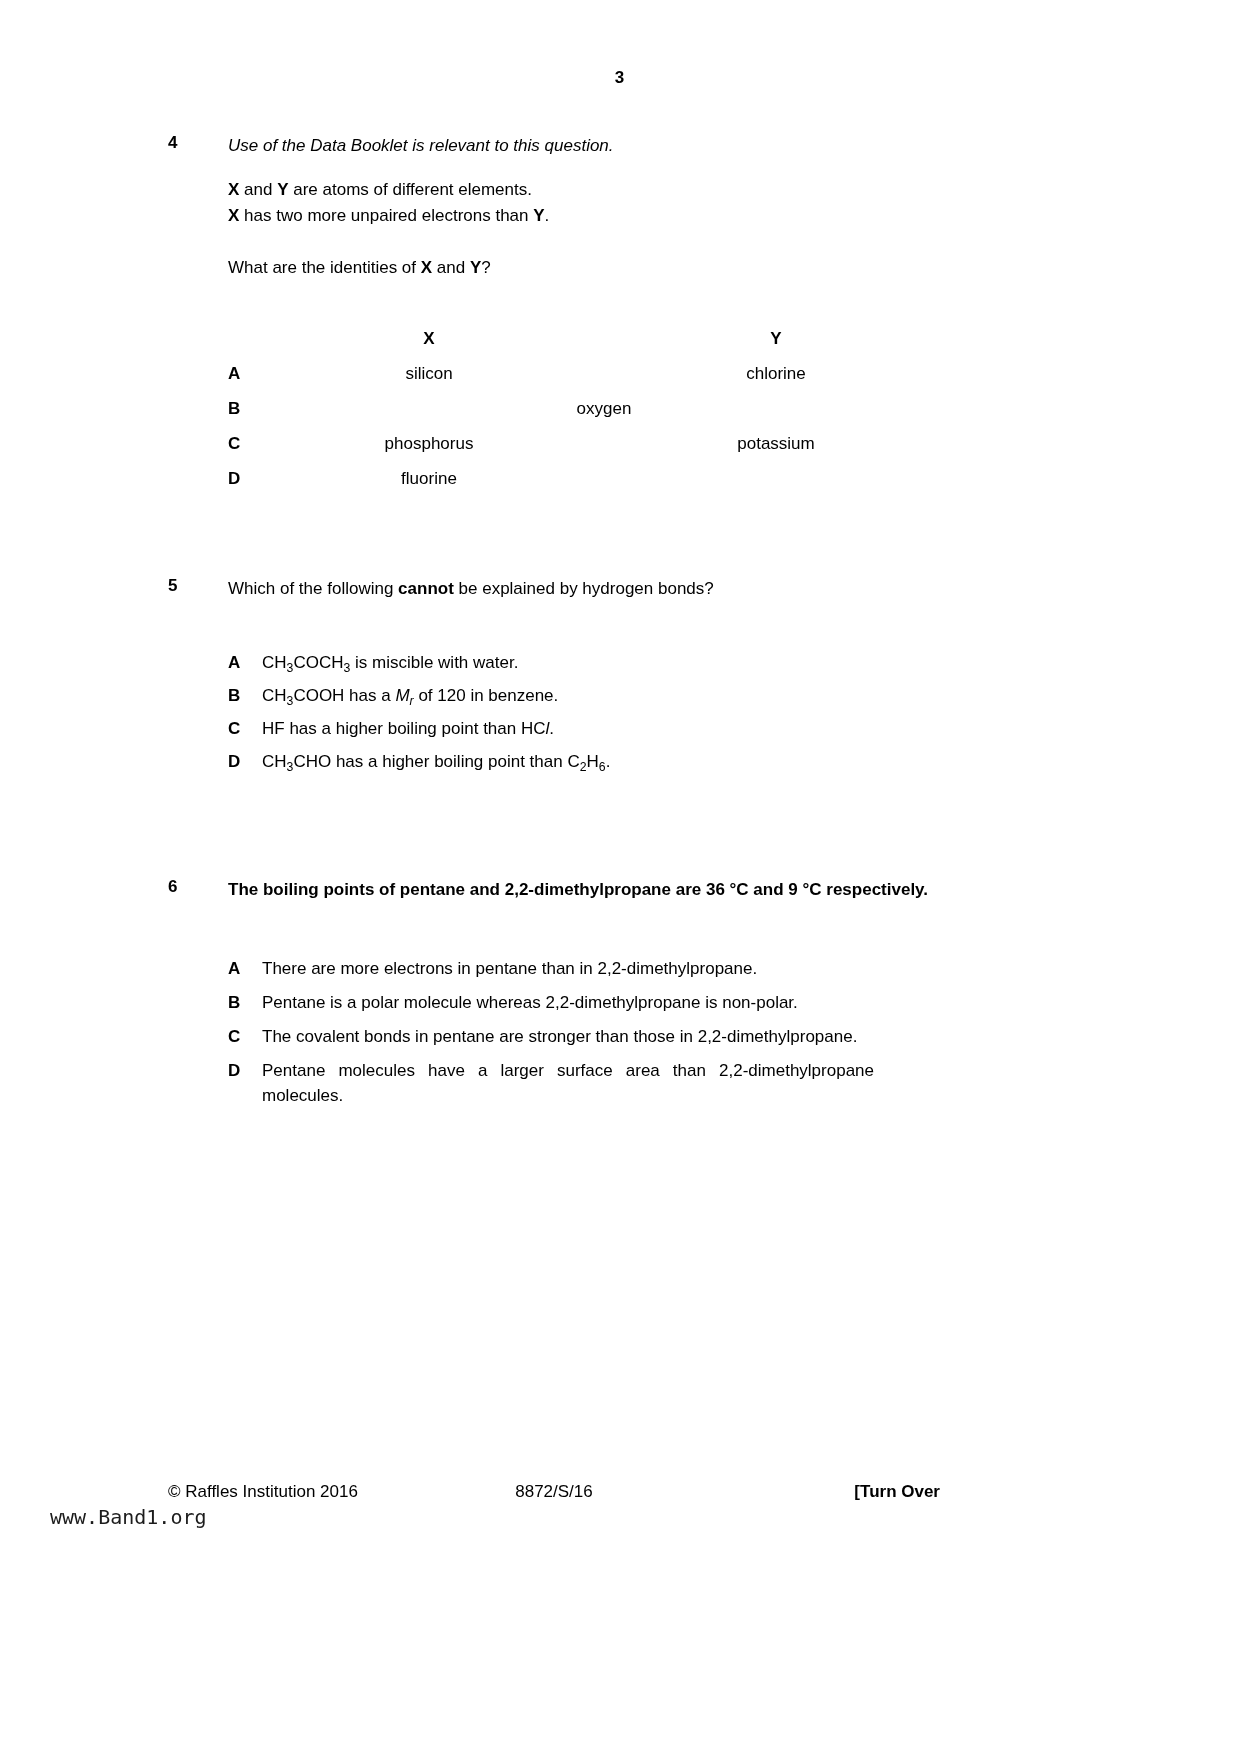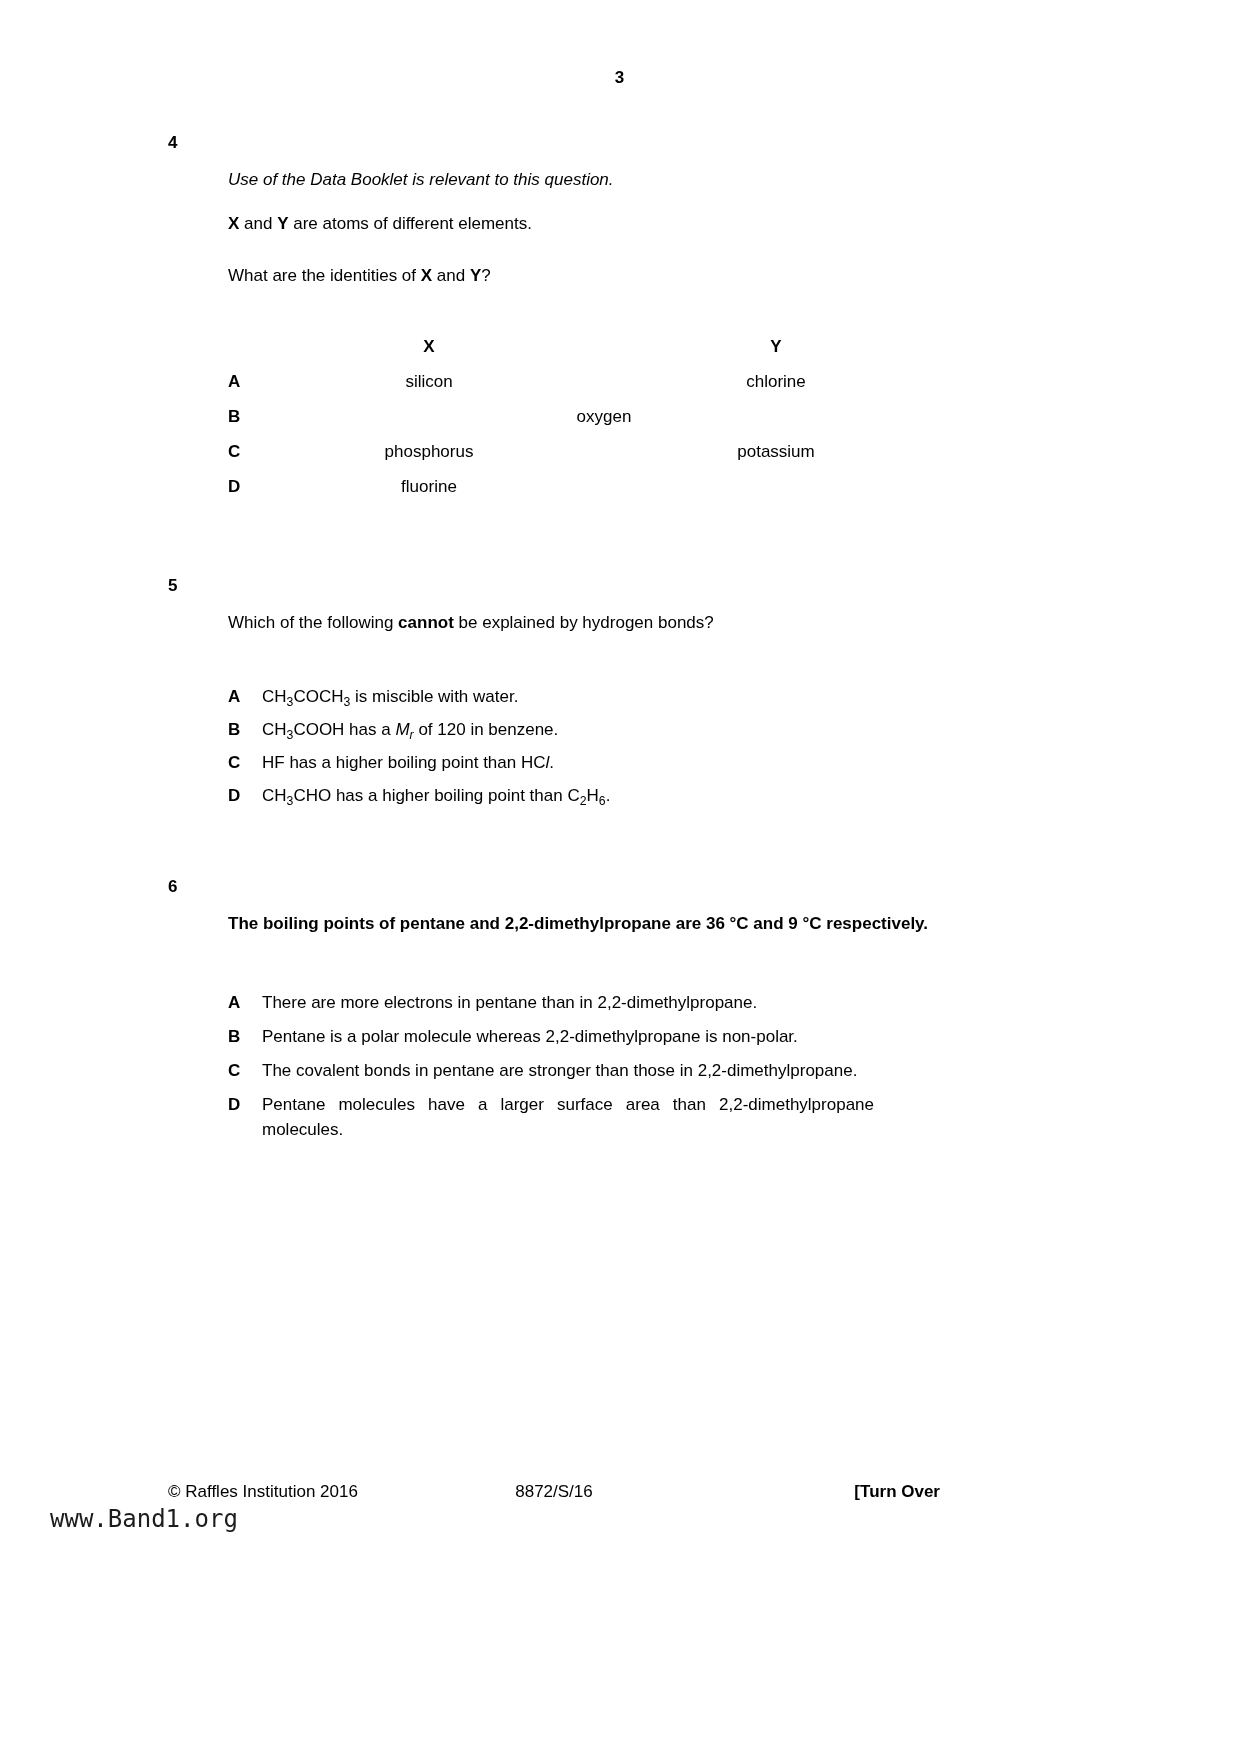--- a/index.html
+++ b/index.html
@@ -26,21 +26,21 @@
     left: 168px;
     width: 775px;
     display: flex;
     align-items: flex-start;
   }
   .qnum {
     width: 60px;
     flex-shrink: 0;
     font-weight: bold;
   }
-  .qbody { flex: 1; min-width: 0; margin-top: 34px; }
+  .qbody { flex: 1; min-width: 0; }
   .intro { font-style: italic; margin: 0 0 18px 0; line-height: 26px; }
   .stmt { line-height: 26px; }
   .prompt { margin-top: 26px; line-height: 26px; }
   sub { font-size: 0.72em; line-height: 0; }
   sub.it { font-style: italic; }
 
   
   .id-table { margin-top: 40px; }
   .id-row {
     display: grid;
@@ -81,36 +81,37 @@
   }
   .footer .f-left { flex: 1; text-align: left; }
   .footer .f-center { flex: 1; text-align: center; }
   .footer .f-right { flex: 1; text-align: right; font-weight: bold; }
 
   .watermark {
     position: absolute;
     top: 1505px;
     left: 50px;
     font-family: "DejaVu Sans Mono", "Liberation Mono", monospace;
-    font-size: 24px;
+    font-size: 20px;
     color: #1c1c1c;
   }
 </style>
 </head>
 <body>
 
 <div class="page">
 
   <div class="page-number">3</div>
 
   <div class="question" style="top:133px;">
     <div class="qnum">4</div>
     <div class="qbody">
       <div class="intro">Use of the Data Booklet is relevant to this question.</div>
       <div class="stmt"><b>X</b><span> and </span><b>Y</b><span> are atoms of different elements.</span></div>
+      <div class="stmt"><b>X</b><span> has two more unpaired electrons than </span><b>Y</b><span>.</span></div>
       <div class="prompt"><span>What are the identities of </span><b>X</b><span> and </span><b>Y</b><span>?</span></div>
 
       <div class="id-table">
         <div class="id-row id-header">
           <div class="rlabel"></div>
           <div class="cx">X</div>
           <div></div>
           <div class="cy">Y</div>
         </div>
         <div class="id-row">

